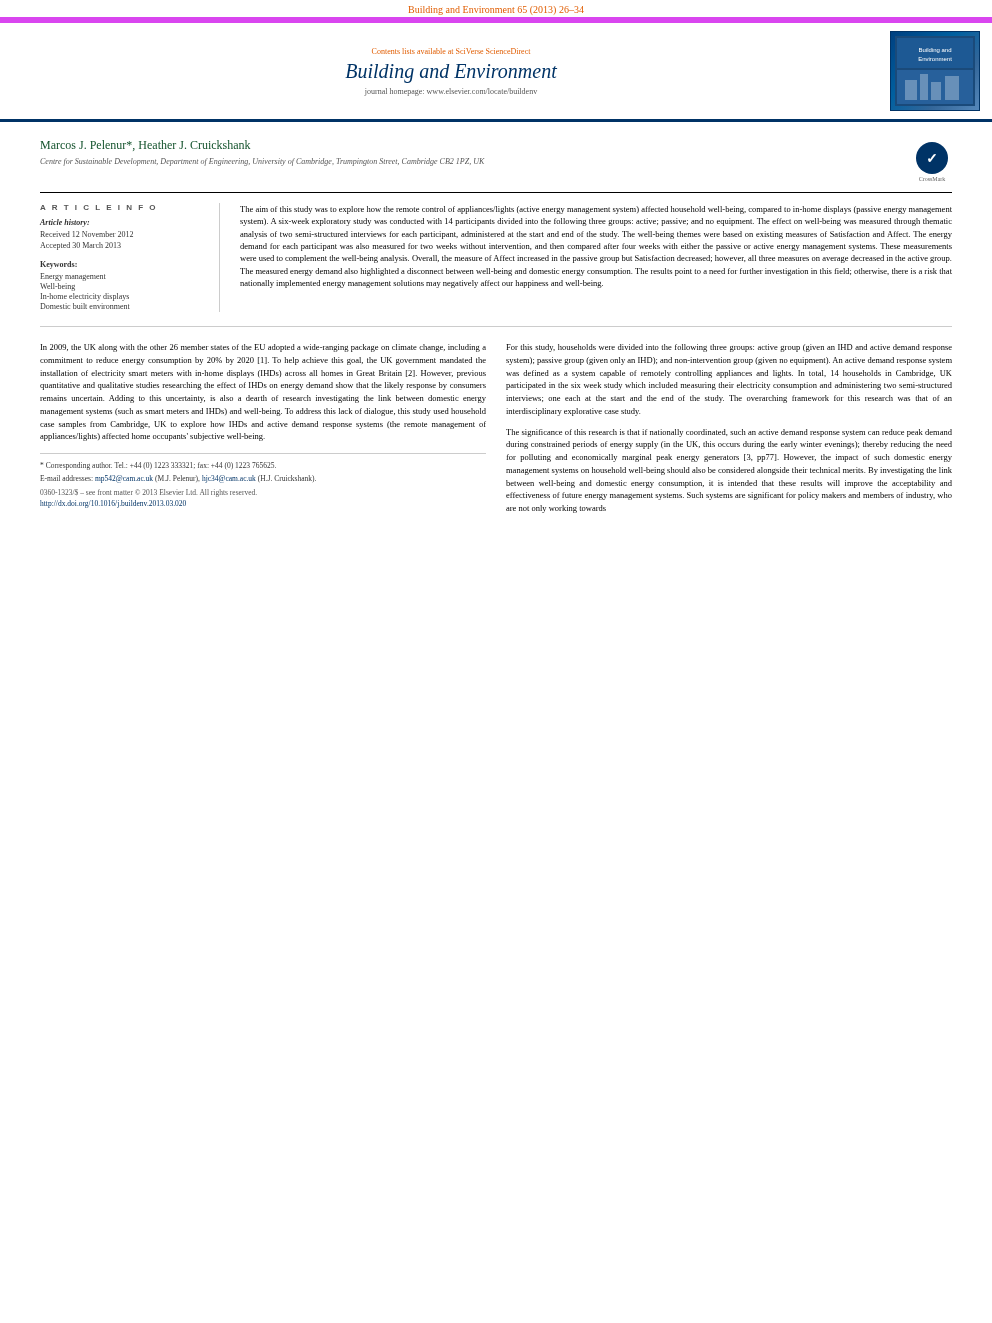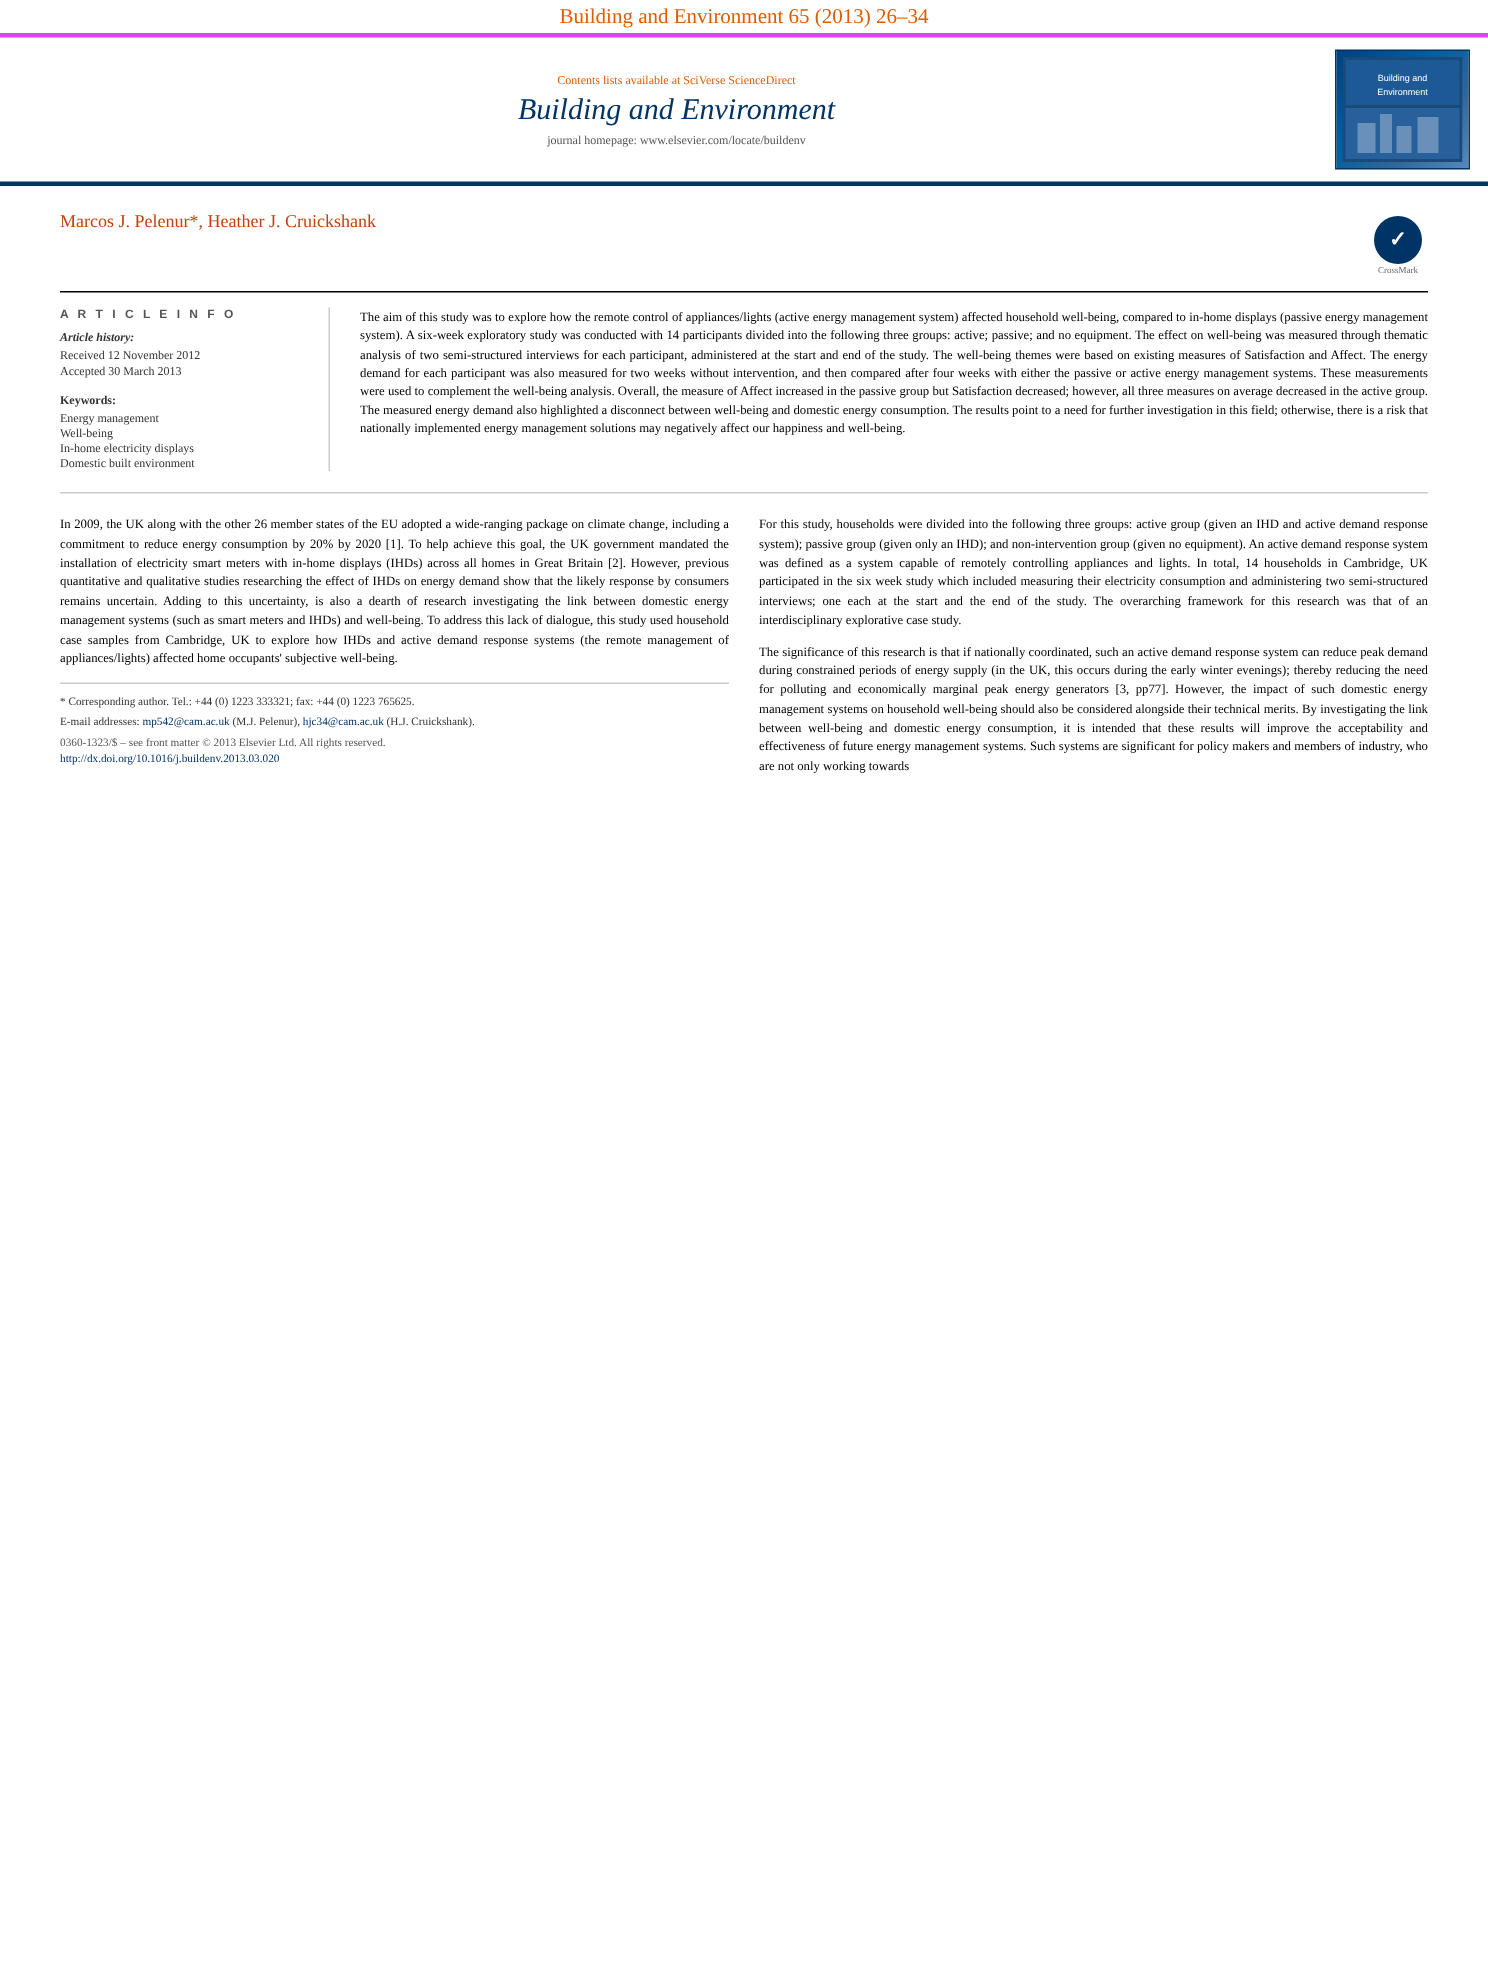--- a/index.html
+++ b/index.html
@@ -8,24 +8,24 @@
       font-family: 'Times New Roman', Times, serif;
       font-size: 10px;
       color: #000;
       width: 992px;
       min-height: 1323px;
     }
 
     
     .journal-top-bar {
       text-align: center;
-      font-size: 14px;
+      font-size: 10px;
       color: #e05c00;
       padding: 4px 0 2px;
-      border-bottom: 3px solid #d946ef;
+      border-bottom: 6px solid #d946ef;
     }
 
     .journal-header {
       display: flex;
       align-items: center;
       justify-content: space-between;
       border-bottom: 3px solid #003366;
       padding: 8px 12px;
     }
 
@@ -144,21 +144,21 @@
 
     .crossmark-label {
       font-size: 6px;
       color: #666;
       margin-top: 2px;
       text-align: center;
     }
 
     .article-authors {
       font-size: 12px;
-      color: #c2410c;
+      color: #14532d;
       margin-bottom: 4px;
     }
 
     .article-affiliation {
       font-size: 8px;
       font-style: italic;
       color: #555;
       margin-bottom: 10px;
     }
 
@@ -325,20 +325,21 @@
       <rect x="50" y="40" width="14" height="24" fill="#fff" opacity="0.3"></rect>
     </svg>
   </div>
 </div>
 
 <div class="main-content">
 
   <div class="article-title-section">
     <div style="flex:1">
       <div class="article-authors">Marcos J. Pelenur*, Heather J. Cruickshank</div>
+      <div class="article-affiliation">Centre for Sustainable Development, Department of Engineering, University of Cambridge, Trumpington Street, Cambridge CB2 1PZ, UK</div>
     </div>
     <div class="crossmark-logo">
       <div class="crossmark-circle">✓</div>
       <div class="crossmark-label">CrossMark</div>
     </div>
   </div>
 
   <div class="two-col">
 
     <div class="article-info-col">

